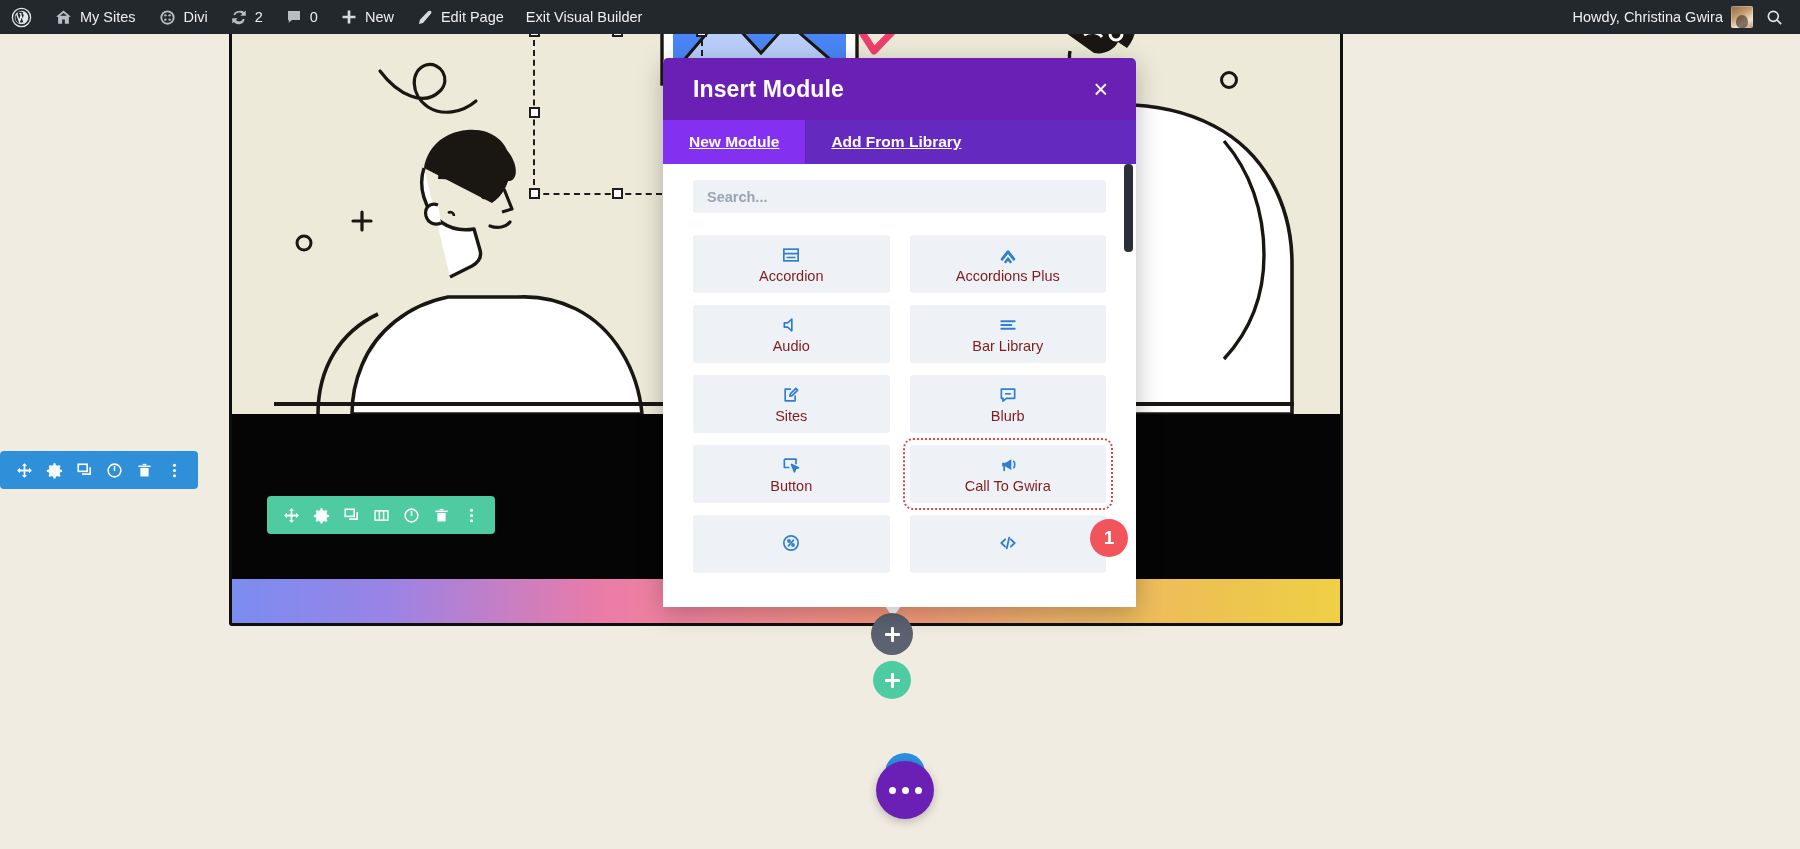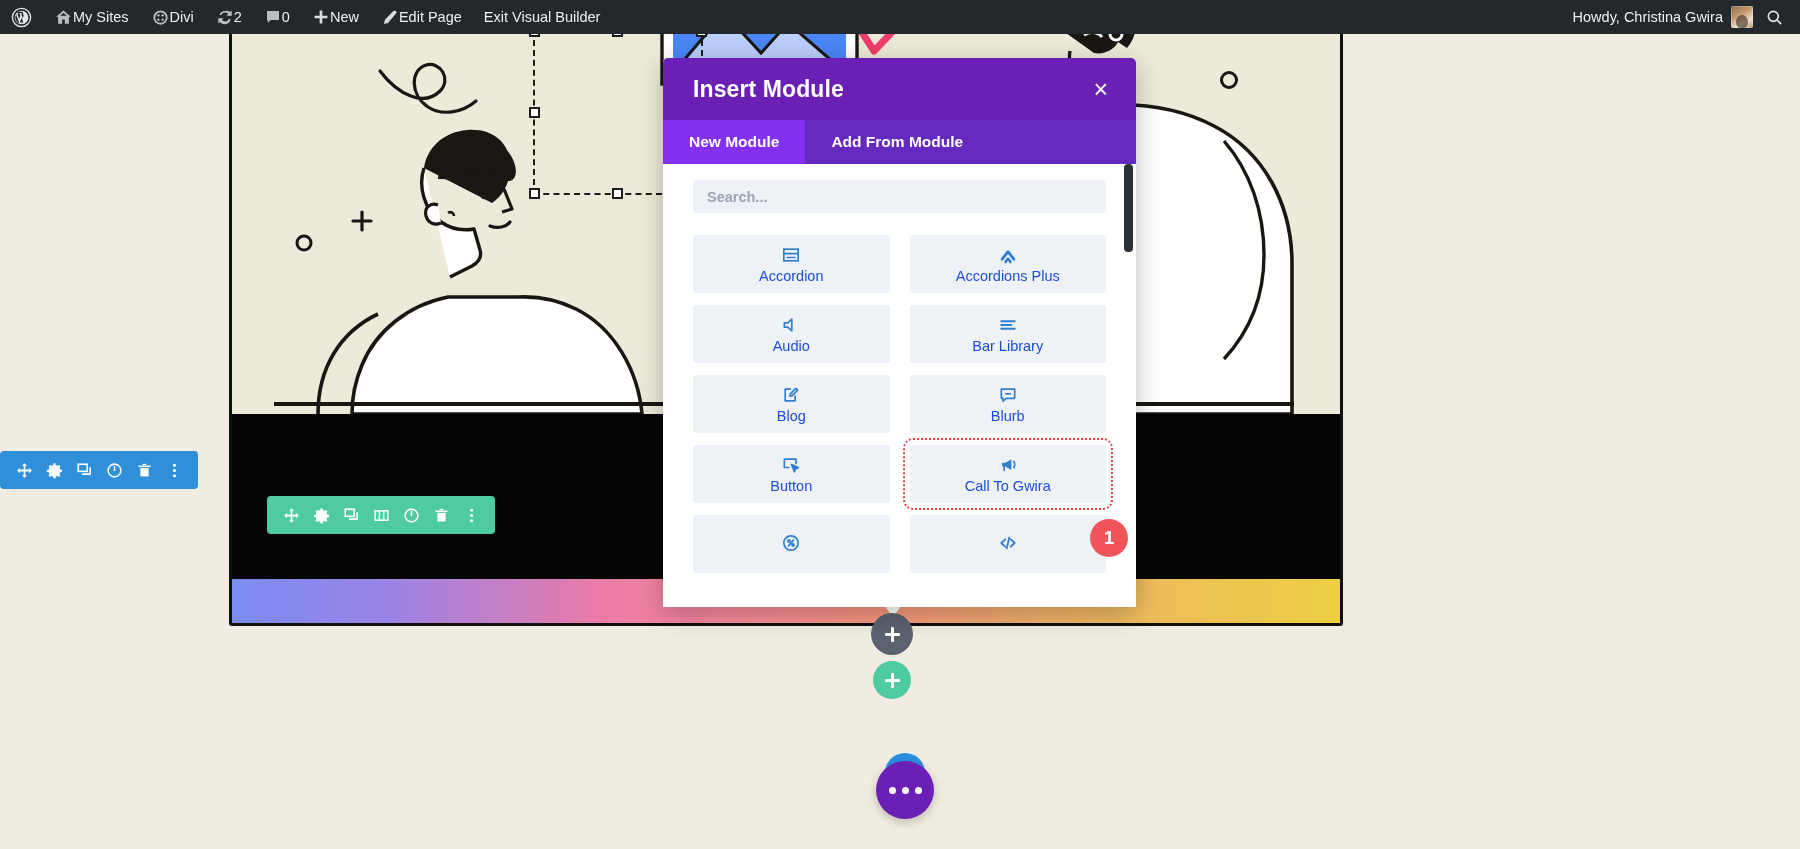--- a/index.html
+++ b/index.html
@@ -9,21 +9,21 @@
     background: #f0ece1;
   }
   #root { position: relative; width: 1800px; height: 849px; background: #f0ece1; }
 
   
   .adminbar {
     position: absolute; top: 0; left: 0; width: 1800px; height: 34px;
     background: #23282d; color: #eee; display: flex; align-items: center;
     font-size: 14.5px; z-index: 60;
   }
-  .ab-item { display: flex; align-items: center; padding: 0 11px; height: 20px; color: #eee; }
+  .ab-item { display: flex; align-items: center; gap: 7px; padding: 0 11px; height: 20px; color: #eee; }
   .ab-item .lbl { white-space: nowrap; }
   .ab-spacer { flex: 1; }
   .ab-right { display: flex; align-items: center; padding-left: 38px; }
   .ico { display: inline-block; line-height: 0; }
   .avatar {
     width: 22px; height: 22px; margin-left: 8px; border-radius: 2px;
     background: linear-gradient(150deg,#8a6a4a 0%,#c79b6e 40%,#f1e3d2 72%,#b9906a 100%);
     box-shadow: inset 0 0 0 1px rgba(255,255,255,.25);
     position: relative; overflow: hidden;
   }
@@ -108,37 +108,37 @@
   }
   .modal-head {
     height: 62px; background: #6b20b5; display: flex; align-items: center;
     padding: 0 24px 0 30px; color: #fff;
   }
   .modal-title { font-size: 23px; font-weight: bold; letter-spacing: .1px; flex: 1; }
   .modal-close { font-size: 25px; line-height: 1; cursor: pointer; font-weight: 300; padding: 0 4px; }
   .modal-tabs { display: flex; height: 44px; background: #6429bf; }
   .modal-tab {
     display: flex; align-items: center; justify-content: center; color: #fff;
-    font-size: 15.5px; font-weight: bold; cursor: pointer; padding: 0 26px;
+    font-size: 15.5px; font-weight: bold; cursor: pointer; padding: 0 26px; text-decoration: underline;
   }
   .modal-tab.active { background: #8330f0; }
   .modal-body { position: relative; background: #fff; height: 443px; padding: 16px 30px 0 30px; overflow: hidden; }
   .search-field {
     width: 100%; height: 33px; background: #eef1f6; border: none; border-radius: 3px;
     padding: 0 14px; font-size: 14.5px; color: #5a6678; font-family: "Liberation Sans", sans-serif; font-weight: bold;
   }
   .search-field::placeholder { color: #9aa4b3; }
   .mod-grid { margin-top: 22px; display: grid; grid-template-columns: 1fr 1fr; gap: 12px 20px; }
   .mod-tile {
     height: 58px; background: #eef1f6; border-radius: 3px;
     display: flex; flex-direction: column; align-items: center; justify-content: center; gap: 3px;
     cursor: pointer; position: relative;
   }
   .mod-tile .m-ico { color: #2f7fd0; line-height: 0; }
-  .mod-tile .m-lbl { font-size: 14.5px; color: #1d4ed8; }
+  .mod-tile .m-lbl { font-size: 14.5px; color: #7f1d1d; }
   .mod-tile.highlight { outline: 2px dotted #e8433f; outline-offset: 5px; }
   .modal-scrollbar {
     position: absolute; right: 3px; top: 0px; width: 9px; height: 88px;
     background: #2b3038; border-radius: 4px; z-index: 6;
   }
   .badge {
     position: absolute; left: 1090px; top: 519px; width: 38px; height: 38px; border-radius: 50%;
     background: #f2545b; color: #fff; display: flex; align-items: center; justify-content: center;
     font-size: 19px; font-weight: bold; z-index: 55;
   }
@@ -409,21 +409,21 @@
   </div>
 
   <div class="modal">
     <div class="modal-head">
       <span class="modal-title">Insert Module</span>
       <span class="modal-close">×</span>
     </div>
 
     <div class="modal-tabs">
       <div class="modal-tab active">New Module</div>
-      <div class="modal-tab">Add From Module</div>
+      <div class="modal-tab">Add From Library</div>
     </div>
 
     <div class="modal-body">
       <div class="modal-scrollbar"></div>
 
       <input class="search-field" type="text" placeholder="Search..." style="">
 
       <div class="mod-grid">
 
         <div class="mod-tile">
@@ -464,21 +464,21 @@
           <span class="m-lbl">Bar Library</span>
         </div>
 
         <div class="mod-tile">
           <span class="m-ico">
             <svg width="20" height="20" viewBox="0 0 24 24" fill="none" stroke="#2f7fd0" stroke-width="2" stroke-linejoin="round">
                 <path d="M17 12.6V19H5V5h7"></path>
                 <path d="m13.4 12.8 6.6-6.6-2.2-2.2-6.6 6.6-.6 2.8z"></path>
               </svg>
           </span>
-          <span class="m-lbl">Blog</span>
+          <span class="m-lbl">Sites</span>
         </div>
 
         <div class="mod-tile">
           <span class="m-ico">
             <svg width="20" height="20" viewBox="0 0 24 24" fill="none" stroke="#2f7fd0" stroke-width="2" stroke-linejoin="round">
                 <path d="M4 5h16v11H10l-4 3.4V16H4z"></path>
                 <path d="M8.6 10.6h6.8"></path>
               </svg>
           </span>
           <span class="m-lbl">Blurb</span>

